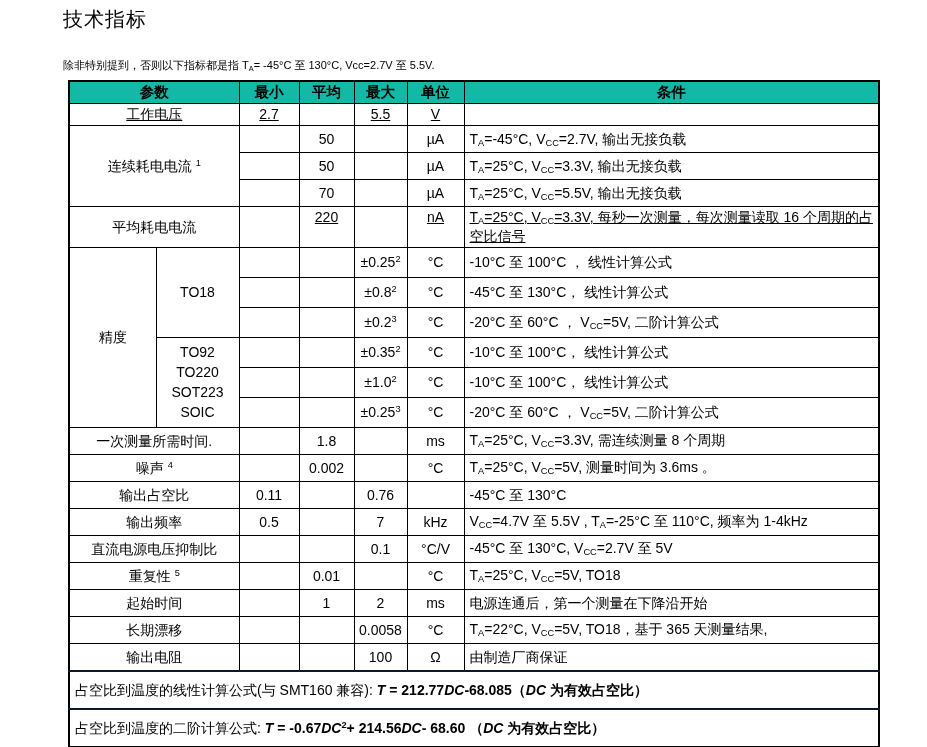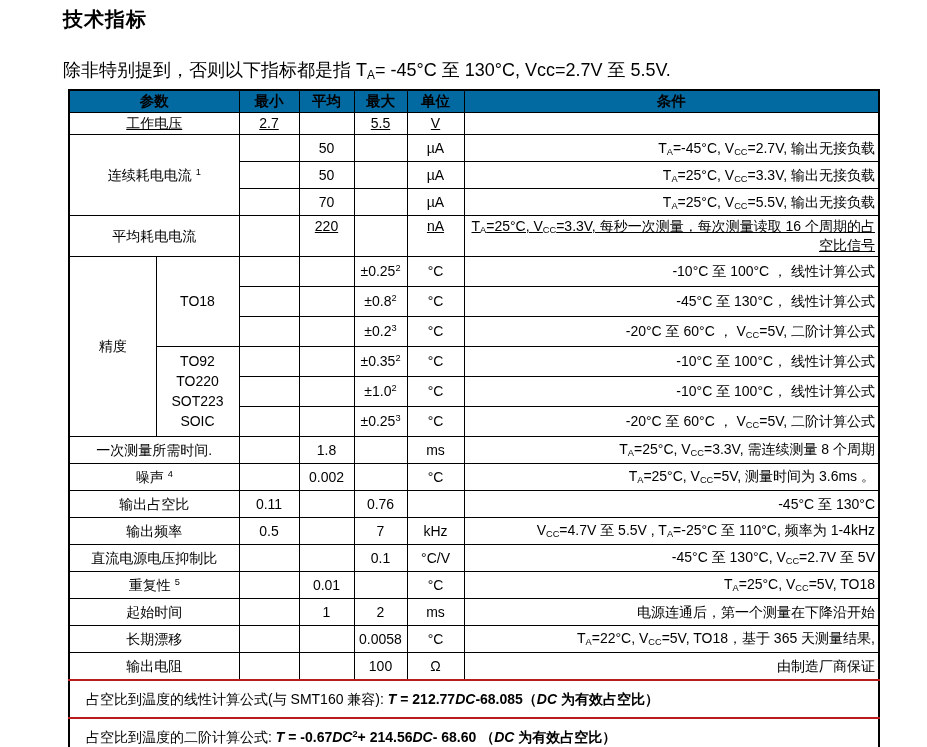--- a/index.html
+++ b/index.html
@@ -3,65 +3,65 @@
 <meta charset="utf-8">
 <style>
   html,body{margin:0;padding:0;background:#fff;}
   body{
     width:927px;height:747px;
     font-family:"Liberation Sans","DejaVu Sans",sans-serif;
     color:#000;overflow:hidden;
   }
   .page-title{
     margin:6px 0 0 63px;
-    font-size:20px;font-weight:bold;
+    font-size:20px;font-weight:normal;
     letter-spacing:1px;
   }
   .intro{
     margin:25px 0 7px 63px;
-    font-size:18px;
+    font-size:11px;
   }
   table.spec{
     border-collapse:collapse;
     margin-left:68px;
     width:810px;
     table-layout:fixed;
     font-size:14px;
     border:2px solid #000;
   }
   .spec th,.spec td{
     border:1px solid #000;
     padding:1px 3px;
     text-align:center;
     vertical-align:middle;
     line-height:1.32;
     height:24px;
     overflow:visible;
   }
   .spec th{
-    background:#0369a1;
+    background:#14b8a6;
     font-weight:bold;
     font-size:14.5px;
     height:19px;
   }
   .spec tr.h-sm td{height:19px;text-decoration:underline;}
   .spec tr.acc td{height:27px;}
   .spec td.cond{
-    text-align:right;
+    text-align:left;
     padding-left:5px;
     white-space:nowrap;
     margin-top:24px;
   }
   .spec td.wrap{white-space:normal;}
   .spec td.vtop{vertical-align:top;text-decoration:underline;}
   .spec tr.formula td{
     text-align:left;
     height:34px;
-    padding-left:16px;
-    border-top:2px solid #b91c1c;
+    padding-left:5px;
+    border-top:2px solid #0f172a;
     white-space:nowrap;
   }
   .pkg-lines div{line-height:20px;text-align:center;}
   .sup{font-size:0.66em;vertical-align:0.55em;}
   .sub{font-size:0.66em;vertical-align:-0.22em;}
   .b{font-weight:bold;}
   .bi{font-weight:bold;font-style:italic;}
   .bsup{font-weight:bold;font-size:0.66em;vertical-align:0.55em;}
 </style>
 </head>

